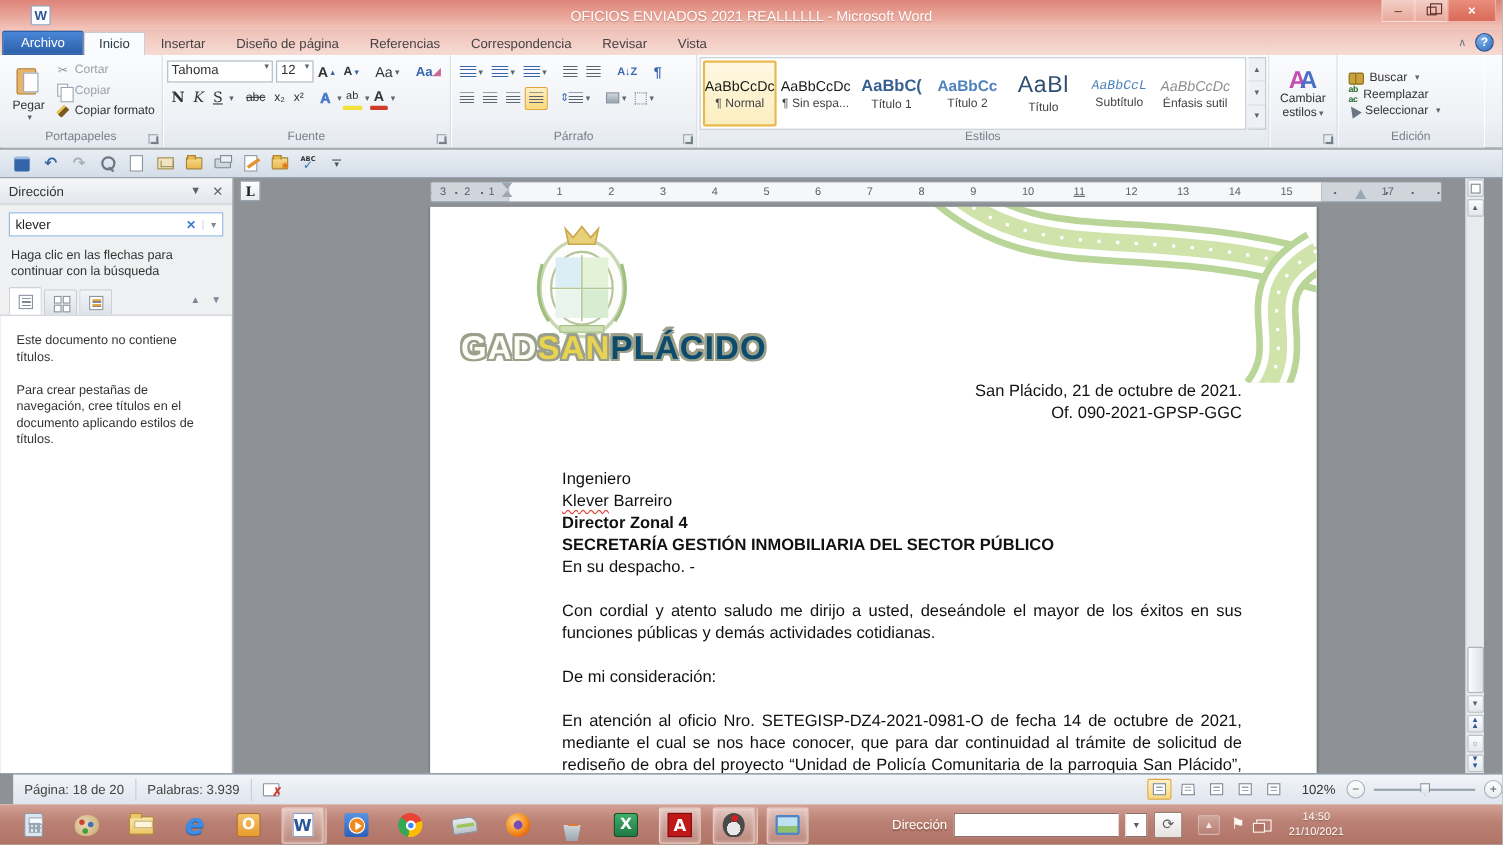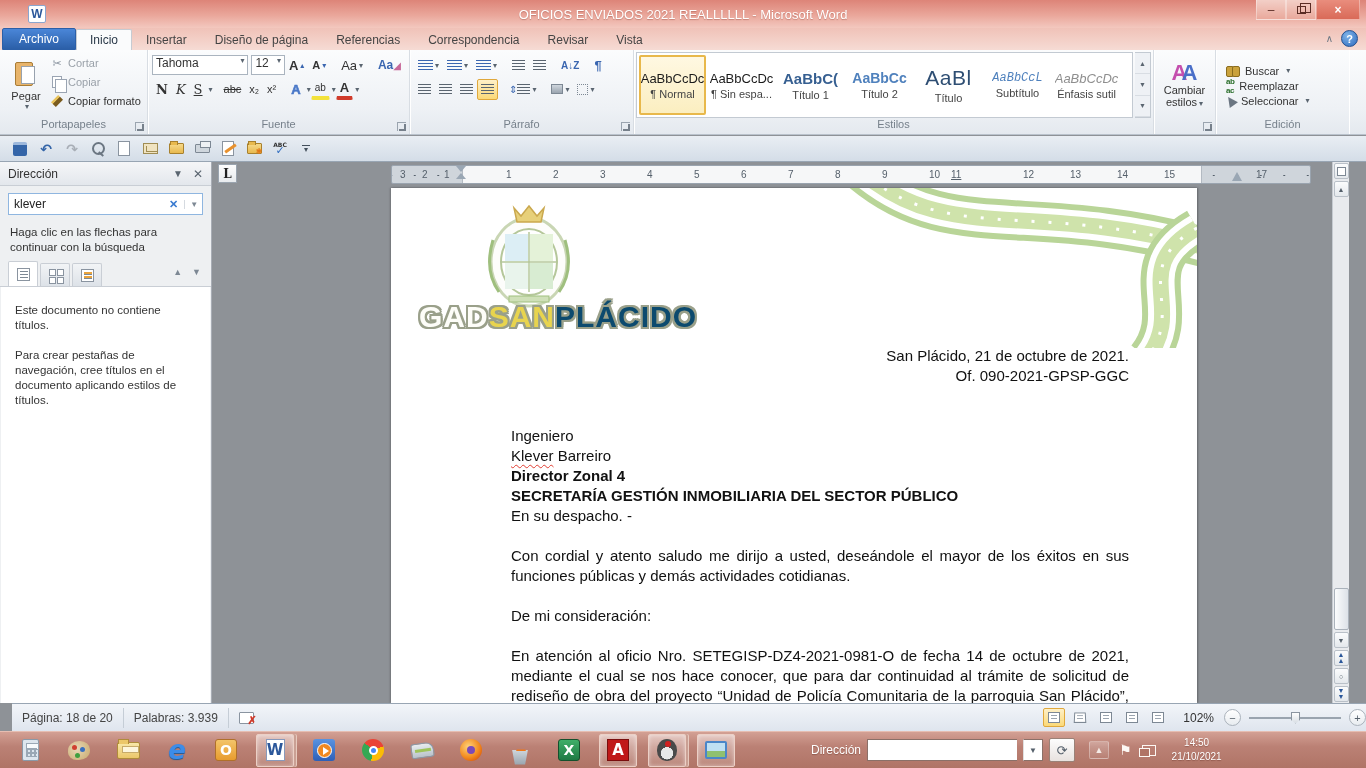--- a/index.html
+++ b/index.html
@@ -601,21 +601,21 @@
             <span class="rnum" style="left: 114px;">1</span>
             <span class="rnum" style="left: 161px;">2</span>
             <span class="rnum" style="left: 208px;">3</span>
             <span class="rnum" style="left: 255px;">4</span>
             <span class="rnum" style="left: 302px;">5</span>
             <span class="rnum" style="left: 349px;">6</span>
             <span class="rnum" style="left: 396px;">7</span>
             <span class="rnum" style="left: 443px;">8</span>
             <span class="rnum" style="left: 490px;">9</span>
             <span class="rnum" style="left: 537px;">10</span>
-            <span class="rnum" style="left: 559px; text-decoration: underline;">11</span>
+            <span class="rnum" style="left: 584px; text-decoration: underline;">11</span>
             <span class="rnum" style="left: 631px;">12</span>
             <span class="rnum" style="left: 678px;">13</span>
             <span class="rnum" style="left: 725px;">14</span>
             <span class="rnum" style="left: 772px;">15</span>
             <span class="rnum" style="left: 864px;">17</span>
           </div>
       </div>
 
       <div class="page">
 

